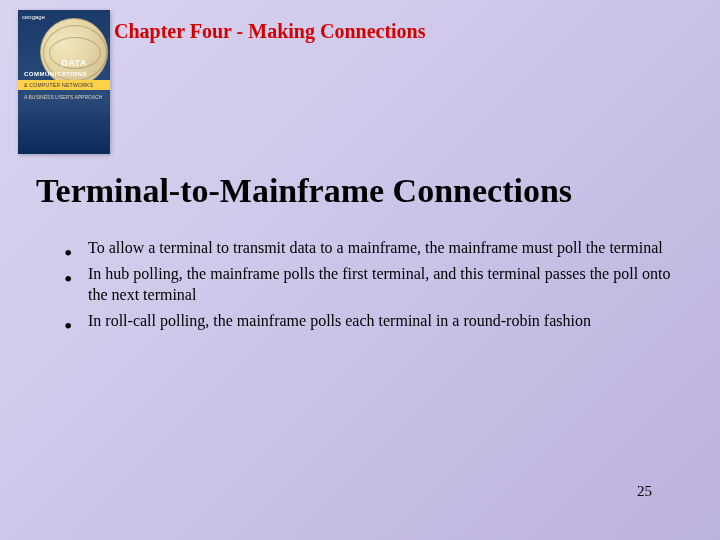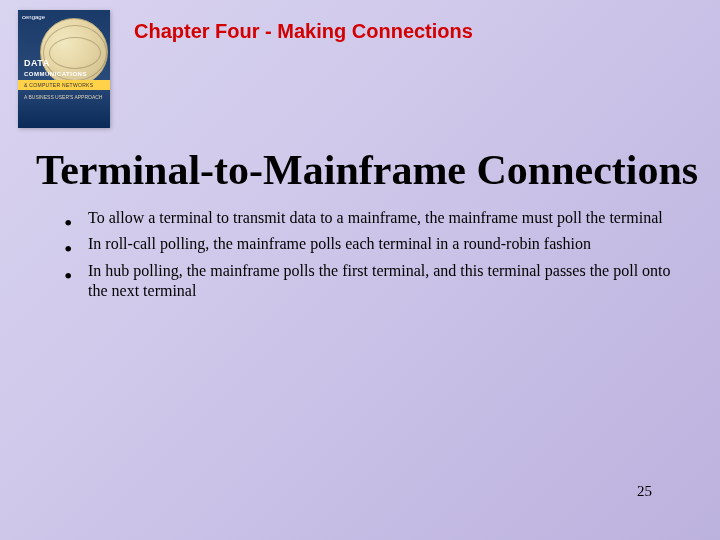--- a/index.html
+++ b/index.html
@@ -12,25 +12,26 @@
     position: relative;
     overflow: hidden;
   }
   .header-row {
     display: flex;
     align-items: flex-start;
     padding: 10px 0 0 18px;
   }
   .book-cover {
     width: 92px;
-    height: 118px;
+    height: 144px;
     background: linear-gradient(to bottom, #1a3a6a 0%, #2a4a7a 60%, #0a2a5a 100%);
     position: relative;
     box-shadow: 1px 1px 4px rgba(0,0,0,0.25);
     flex-shrink: 0;
+    text-align: right;
   }
   .book-cover .top-label {
     position: absolute;
     top: 4px; left: 4px;
     color: #fff;
     font-size: 6px;
     font-family: Arial, sans-serif;
     line-height: 1;
   }
   .book-cover .globe {
@@ -79,30 +80,30 @@
     letter-spacing: 0.3px;
   }
   .book-cover .sub {
     position: absolute;
     top: 84px; left: 6px;
     color: #dcd2b8;
     font-family: Arial, sans-serif;
     font-size: 5px;
   }
   .chapter-title {
-    font-family: Liberation Sans, sans-serif;
+    font-family: Liberation Serif, serif;
     color: #d40000;
     font-size: 20px;
     font-weight: bold;
-    margin-left: 24px;
+    margin-left: 4px;
     margin-top: 10px;
   }
   .main-title {
-    font-size: 42px;
-    margin: 18px 0 14px 36px;
+    font-size: 34px;
+    margin: 18px 0 28px 36px;
   }
   ul.bullets {
     list-style: none;
     margin: 0 40px 0 58px;
   }
   ul.bullets li {
     position: relative;
     font-size: 16px;
     line-height: 1.28;
     padding-left: 30px;
@@ -140,17 +141,17 @@
     </div>
     <div class="sub">A BUSINESS USER'S APPROACH</div>
   </div>
   <div class="chapter-title">Chapter Four - Making Connections</div>
 </div>
 
 <h1 class="main-title">Terminal-to-Mainframe Connections</h1>
 
 <ul class="bullets">
   <li>To allow a terminal to transmit data to a mainframe, the mainframe must poll the terminal</li>
+  <li>In hub polling, the mainframe polls the first terminal, and this terminal passes the poll onto the next terminal</li>
   <li>In roll-call polling, the mainframe polls each terminal in a round-robin fashion</li>
-  <li>In hub polling, the mainframe polls the first terminal, and this terminal passes the poll onto the next terminal</li>
 </ul>
 
 <div class="page-number">25</div>
 
 </body></html>

